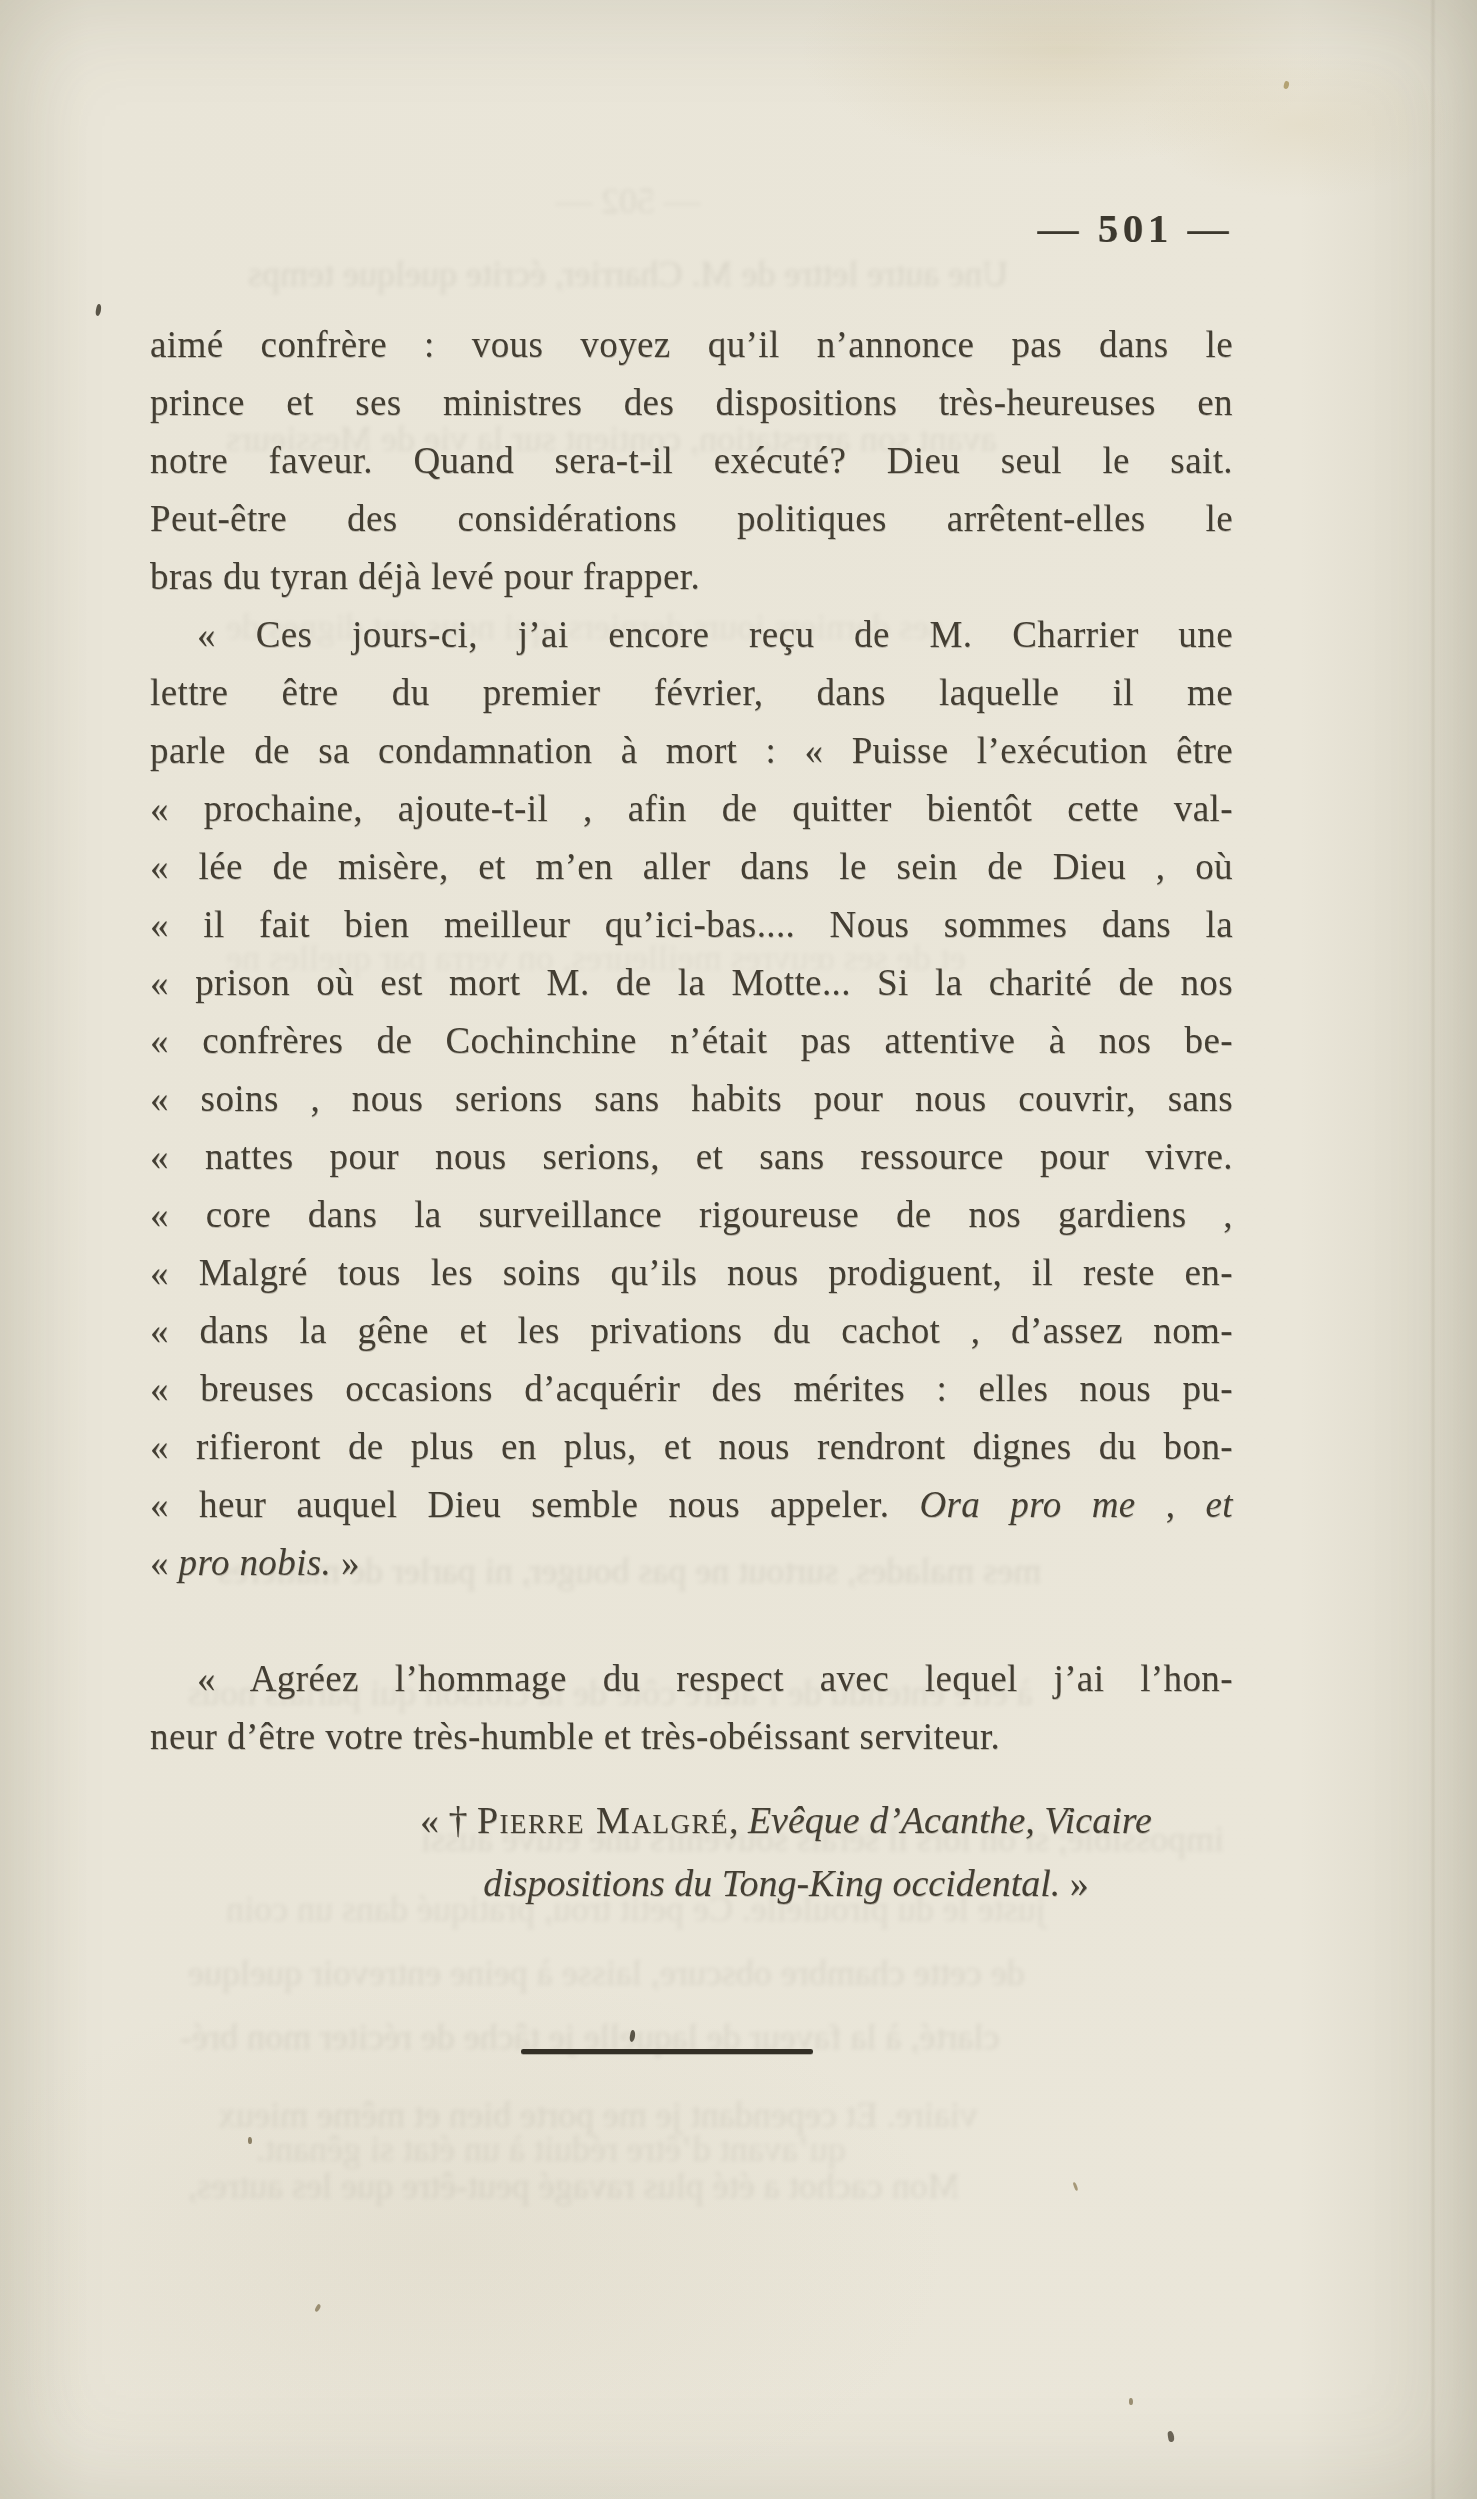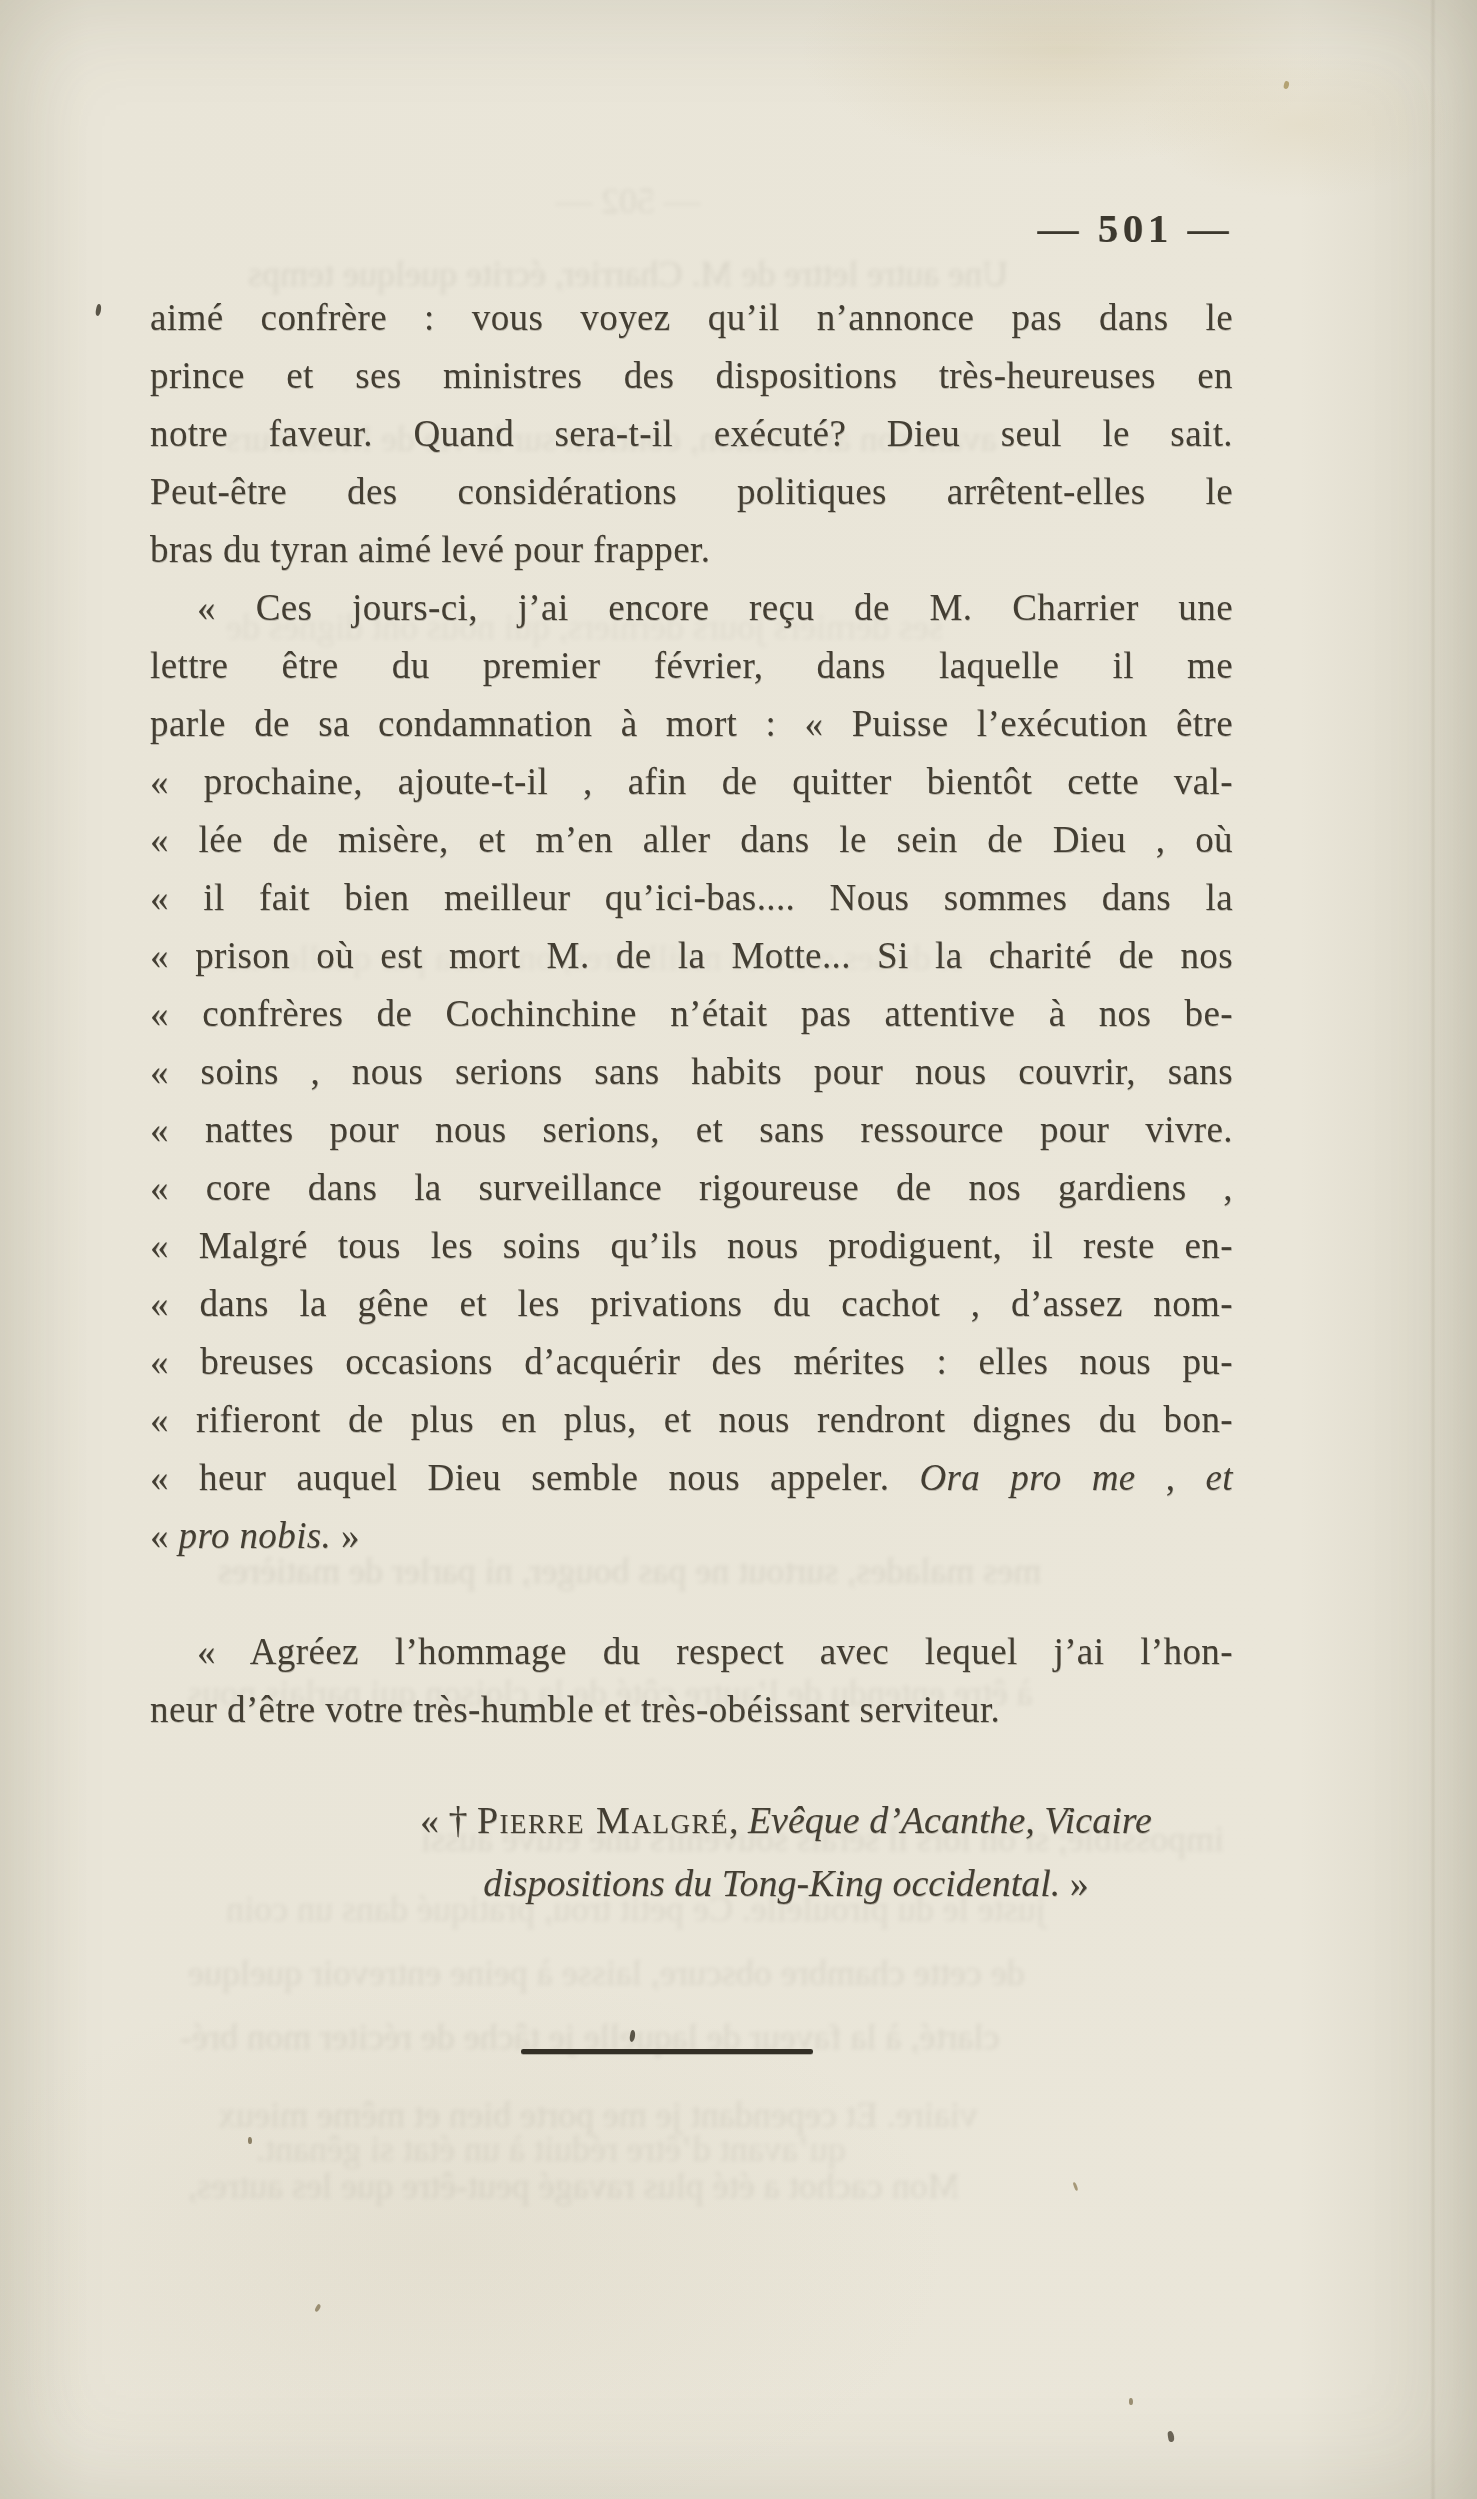--- a/index.html
+++ b/index.html
@@ -29,21 +29,21 @@
     background:linear-gradient(90deg, transparent, rgba(110,100,78,.12), transparent);
   }
   .header{
     position:absolute;left:150px;top:204px;width:1083px;
     text-align:right;
     font-size:41px;letter-spacing:4.5px;font-weight:bold;
     color:#3c382e;
     text-shadow:0.4px 0.4px 0 rgba(60,55,45,.35);
   }
   .body-text{
-    position:absolute;left:150px;top:289px;width:1083px;
+    position:absolute;left:150px;top:316px;width:1083px;
     font-size:37px;line-height:58px;
     text-shadow:0.5px 0.5px 0 rgba(67,62,51,.28);
     letter-spacing:0.4px;
   }
   .line{height:58px;white-space:normal;text-align:left;}
   .line.full{text-align:justify;text-align-last:justify;}
   .line.ind{padding-left:47px;}
   .line.blank{height:58px;}
   .it{font-style:italic;}
   .sc{font-variant:small-caps;letter-spacing:1.5px;}
@@ -91,21 +91,21 @@
       <div class="ghost" style="left: 188px; top: 2165px; opacity: 0.12;">Mon cachot a été plus ravagé peut-être que les autres,</div>
     </div>
 
   <div class="header">— 501 —</div>
 
   <div class="body-text" id="bodyText">
       <div class="line full">aimé confrère : vous voyez qu’il n’annonce pas dans le</div>
       <div class="line full">prince et ses ministres des dispositions très-heureuses en</div>
       <div class="line full">notre faveur. Quand sera-t-il exécuté? Dieu seul le sait.</div>
       <div class="line full">Peut-être des considérations politiques arrêtent-elles le</div>
-      <div class="line">bras du tyran aimé levé pour frapper.</div>
+      <div class="line">bras du tyran déjà levé pour frapper.</div>
       <div class="line full ind">« Ces jours-ci, j’ai encore reçu de M. Charrier une</div>
       <div class="line full">lettre être du premier février, dans laquelle il me</div>
       <div class="line full">parle de sa condamnation à mort : « Puisse l’exécution être</div>
       <div class="line full">« prochaine, ajoute-t-il , afin de quitter bientôt cette val-</div>
       <div class="line full">« lée de misère, et m’en aller dans le sein de Dieu , où</div>
       <div class="line full">« il fait bien meilleur qu’ici-bas.... Nous sommes dans la</div>
       <div class="line full">« prison où est mort M. de la Motte... Si la charité de nos</div>
       <div class="line full">« confrères de Cochinchine n’était pas attentive à nos be-</div>
       <div class="line full">« soins , nous serions sans habits pour nous couvrir, sans</div>
       <div class="line full">« nattes pour nous serions, et sans ressource pour vivre.</div>

